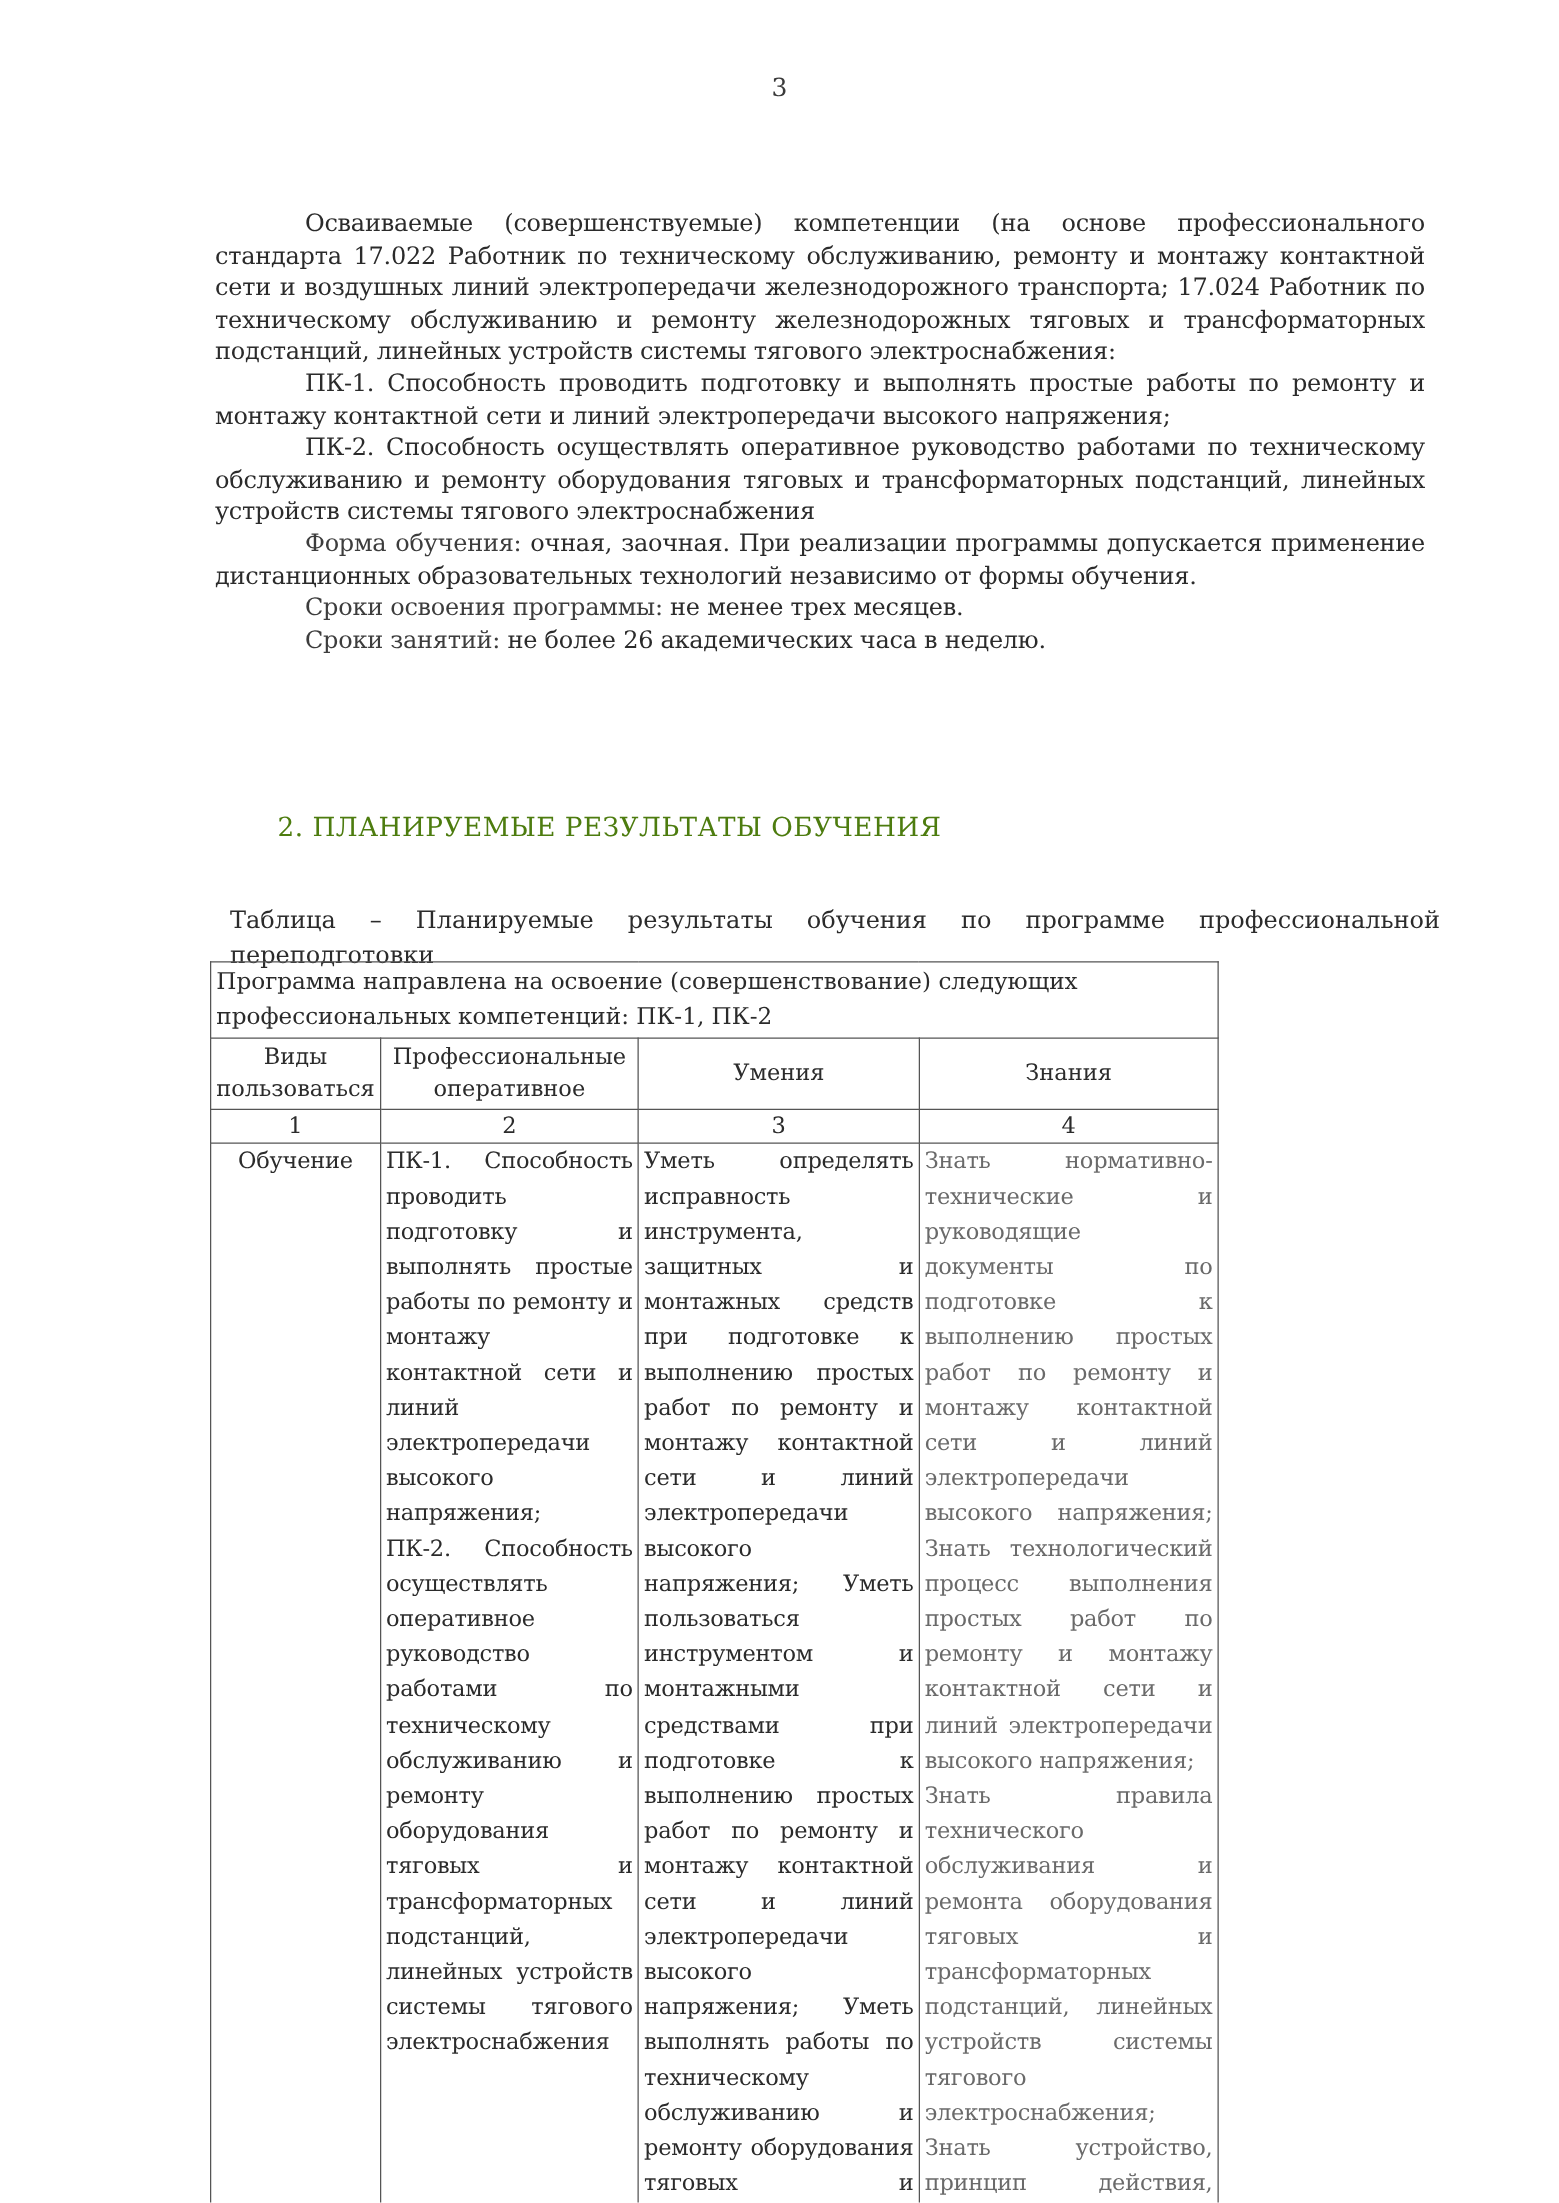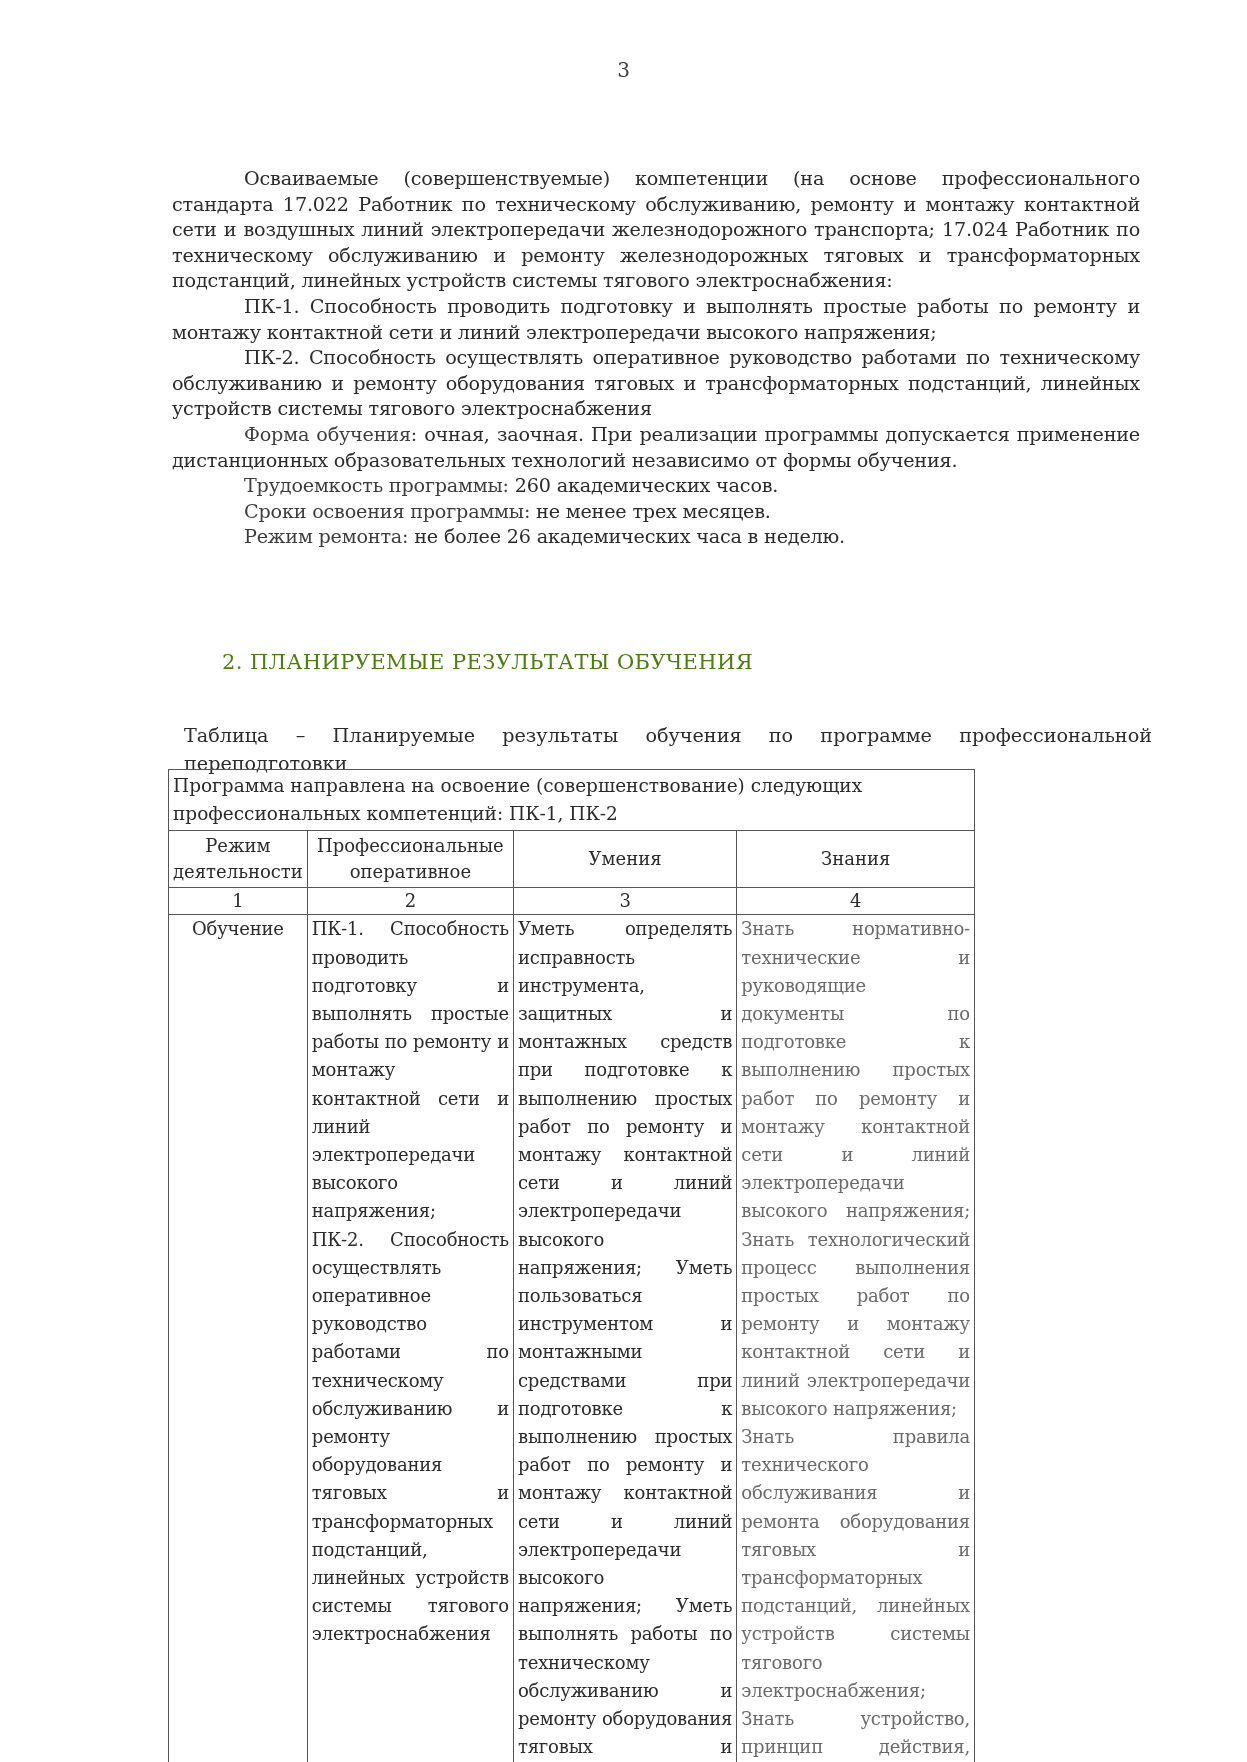--- a/index.html
+++ b/index.html
@@ -110,42 +110,41 @@
 
 <div>
 
   <div class="page-number">3</div>
 
   <div class="body-text">
     <p class="para">Осваиваемые (совершенствуемые) компетенции (на основе профессионального стандарта 17.022 Работник по техническому обслуживанию, ремонту и монтажу контактной сети и воздушных линий электропередачи железнодорожного транспорта; 17.024 Работник по техническому обслуживанию и ремонту железнодорожных тяговых и трансформаторных подстанций, линейных устройств системы тягового электроснабжения:</p>
     <p class="para">ПК-1. Способность проводить подготовку и выполнять простые работы по ремонту и монтажу контактной сети и линий электропередачи высокого напряжения;</p>
     <p class="para">ПК-2. Способность осуществлять оперативное руководство работами по техническому обслуживанию и ремонту оборудования тяговых и трансформаторных подстанций, линейных устройств системы тягового электроснабжения</p>
     <p class="para"><span class="label">Форма обучения:</span><span> очная, заочная. При реализации программы допускается применение дистанционных образовательных технологий независимо от формы обучения.</span></p>
-    <p class="para"><span class="label">Трудоемкость программы:</span><span> 260 академических часов.</span></p>
     <p class="para"><span class="label">Сроки освоения программы:</span><span> не менее трех месяцев.</span></p>
-    <p class="para"><span class="label">Режим ремонта:</span><span> не более 26 академических часа в неделю.</span></p>
+    <p class="para"><span class="label">Сроки занятий:</span><span> не более 26 академических часа в неделю.</span></p>
   </div>
 
   <div class="section-heading">2. Планируемые результаты обучения</div>
 
   <p class="table-caption">Таблица – Планируемые результаты обучения по программе профессиональной переподготовки</p>
 
   <table class="results-table">
     <colgroup>
       <col class="col1">
         <col class="col2">
         <col class="col3">
         <col class="col4">
     </colgroup>
     <tbody>
         <tr>
       <td class="intro-cell" colspan="4">Программа направлена на освоение (совершенствование) следующих профессиональных компетенций: ПК-1, ПК-2</td>
     </tr>
     <tr>
-      <td class="head-cell">Режим деятельности</td>
+      <td class="head-cell">Виды пользоваться</td>
       <td class="head-cell">Профессиональные оперативное</td>
       <td class="head-cell">Умения</td>
       <td class="head-cell">Знания</td>
     </tr>
     <tr>
       <td class="num-cell">1</td>
       <td class="num-cell">2</td>
       <td class="num-cell">3</td>
       <td class="num-cell">4</td>
     </tr>

